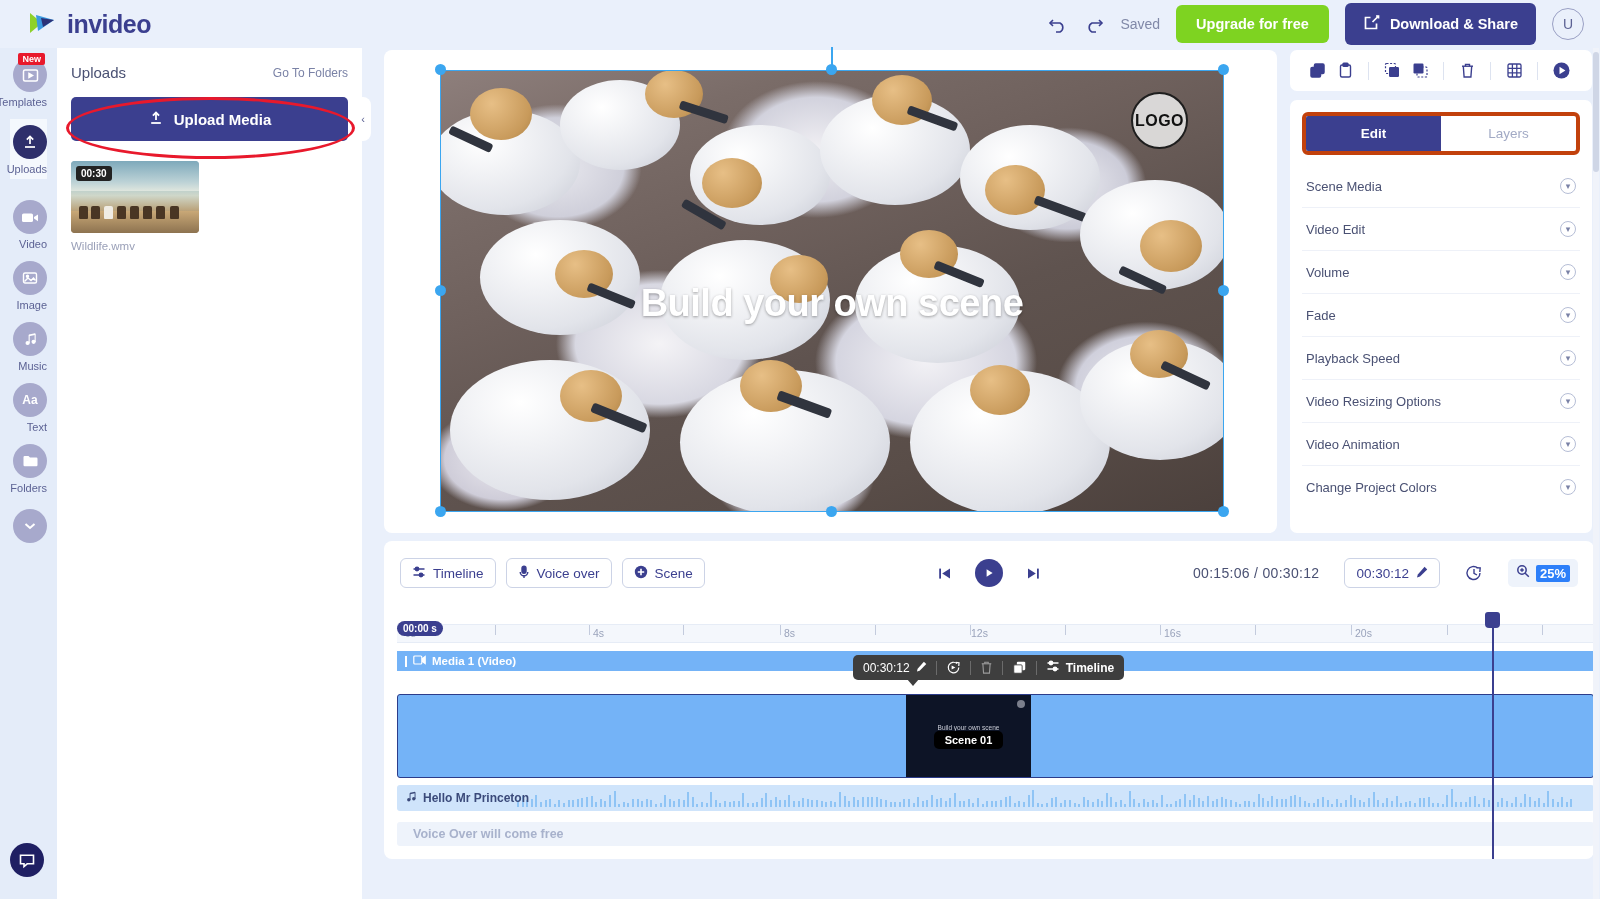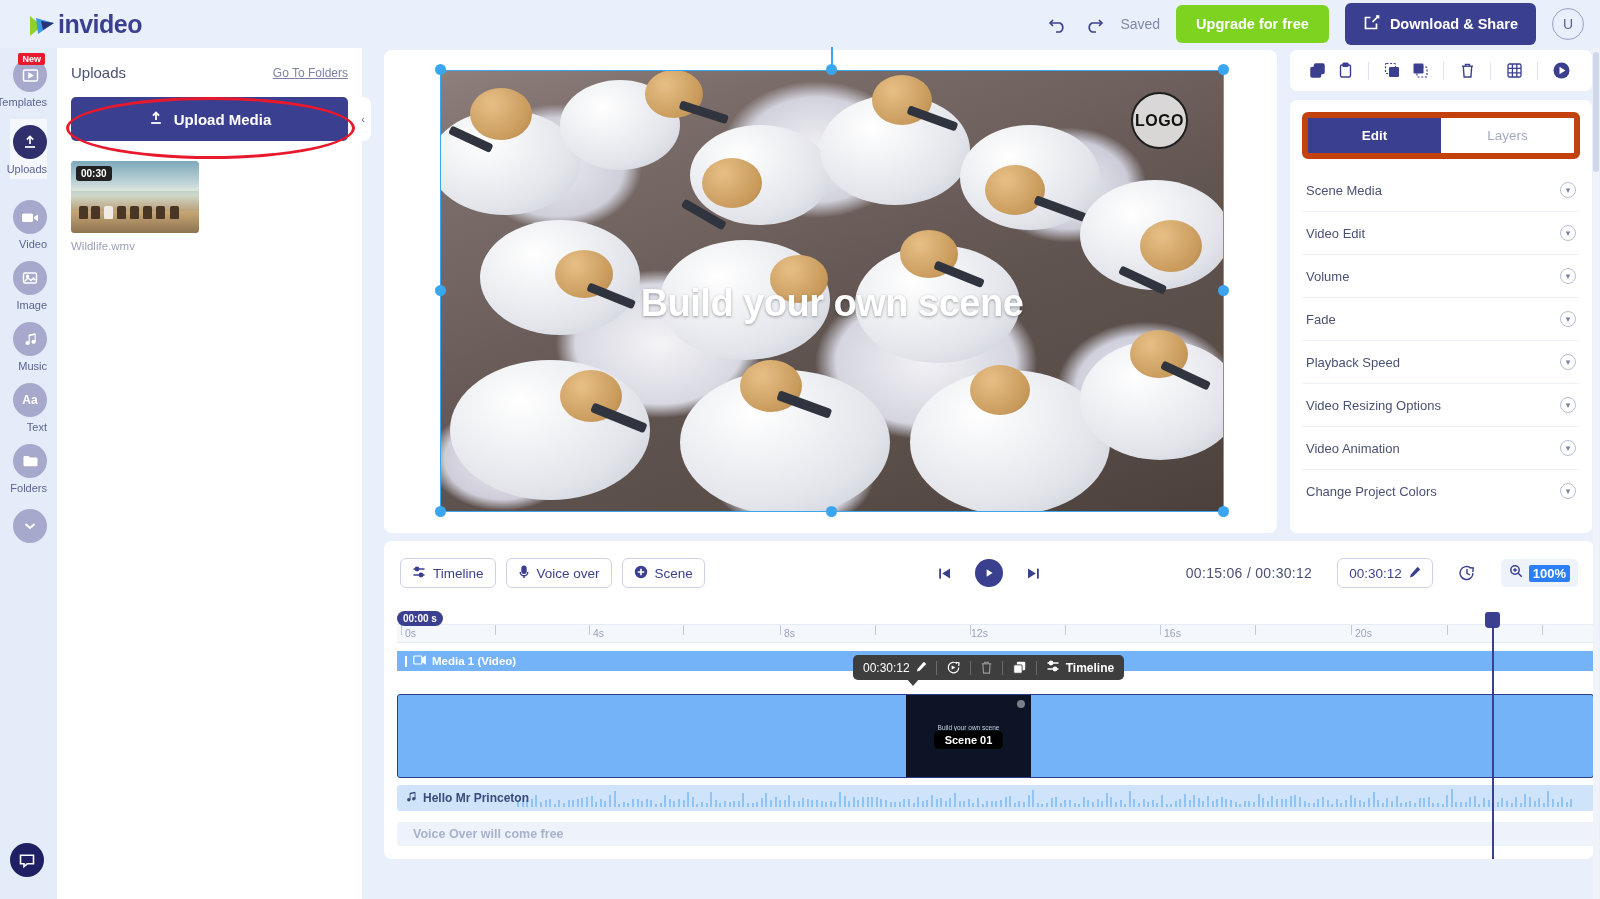--- a/index.html
+++ b/index.html
@@ -10,21 +10,21 @@
     overflow: hidden;
   }
   .app { position: relative; width: 1600px; height: 899px; background: #eaf0fb; }
 
   
   .header {
     position: absolute; left: 0; top: 0; width: 1600px; height: 48px;
     display: flex; align-items: center; justify-content: space-between;
     padding: 0 16px;
   }
-  .brand { display: flex; align-items: flex-end; padding-left: 12px; }
+  .brand { display: flex; align-items: flex-start; gap: 9px; padding-left: 12px; }
   .brand-logo { width: 30px; height: 26px; position: relative; }
   .brand-name { font-size: 25px; font-weight: bold; color: #3b3f8f; letter-spacing: -0.5px; }
   .hdr-right { display: flex; align-items: center; gap: 16px; }
   .icon-btn { background: none; border: none; cursor: pointer; color: #3b3f8f;
     display: flex; align-items: center; justify-content: center; }
   .saved-label { font-size: 14px; color: #8189a8; }
   .btn-upgrade {
     background: #7ed321; color: #fff; border: none; border-radius: 6px;
     font-size: 14.5px; font-weight: bold; padding: 11px 20px; cursor: pointer;
     font-family: "Liberation Sans", sans-serif;
@@ -67,21 +67,21 @@
     justify-content: center; cursor: pointer;
   }
 
   
   .panel {
     position: absolute; left: 57px; top: 48px; width: 305px; height: 851px;
     background: #fff; padding: 16px 14px;
   }
   .panel-head { display: flex; align-items: center; justify-content: space-between; }
   .panel-title { font-size: 15px; color: #4a5173; }
-  .panel-link { font-size: 12px; color: #7a82a6; text-decoration: underline; cursor: pointer; }
+  .panel-link { font-size: 12px; color: #7a82a6; cursor: pointer; }
   .upload-btn {
     margin-top: 16px; width: 277px; height: 44px; background: #3b3f8f; color: #fff;
     border: none; border-radius: 5px; font-size: 15px; font-weight: bold;
     display: flex; align-items: center; justify-content: center; gap: 10px;
     cursor: pointer; font-family: "Liberation Sans", sans-serif;
   }
   .redcircle {
     position: absolute; left: 9px; top: 49px; width: 289px; height: 62px;
     border: 3.5px solid #e8192c; border-radius: 50%; pointer-events: none;
   }
@@ -175,21 +175,21 @@
   }
   .zoom-box {
     display: flex; align-items: center; gap: 6px; background: #eef3fb;
     border-radius: 5px; height: 28px; padding: 0 8px; cursor: pointer;
   }
   .zoom-val { background: #2d7ff9; color: #fff; font-size: 13px; font-weight: bold;
     padding: 1px 4px; border-radius: 2px; }
 
   .tl-body { position: relative; height: 254px; }
   .time-chip {
-    position: absolute; left: 13px; top: 6px; background: #3b3f8f; color: #fff;
+    position: absolute; left: 13px; top: 16px; background: #3b3f8f; color: #fff;
     font-size: 10px; font-weight: bold; padding: 2px 6px; border-radius: 9px; z-index: 6;
   }
   .ruler {
     position: absolute; left: 13px; top: 19px; right: 0; height: 19px;
     background: #f4f7fc; border-top: 1px solid #e6ecf6; border-bottom: 1px solid #e6ecf6;
   }
   .tick { position: absolute; top: 0; width: 1px; height: 10px; background: #c3cbdd; }
   .tick-lab { position: absolute; top: 2px; font-size: 10.5px; color: #9aa3bb; }
   .track-title {
     position: absolute; left: 13px; top: 46px; right: 0; height: 20px;
@@ -251,21 +251,21 @@
     background: #fff; border-radius: 7px; display: flex; align-items: center;
     padding: 0 13px; gap: 0;
   }
   .rtools .ri { width: 28px; height: 28px; display: flex; align-items: center;
     justify-content: center; cursor: pointer; }
   .rtools .vsep { width: 1px; height: 18px; background: #dde3f0; margin: 0 9px; }
   .rpanel {
     position: absolute; left: 1290px; top: 100px; width: 302px; height: 433px;
     background: #fff; border-radius: 7px; padding: 12px;
   }
-  .tabs { display: flex; border: 6px solid #c2410c; border-radius: 6px; overflow: hidden; }
+  .tabs { display: flex; border: 4px solid #c2410c; border-radius: 6px; overflow: hidden; }
   .tab { flex: 1; text-align: center; padding: 10px 0; font-size: 13.5px;
     cursor: pointer; color: #a2aac5; }
   .tab.active { background: #3b3f8f; color: #fff; font-weight: bold; }
   .opt-row {
     display: flex; align-items: center; justify-content: space-between;
     padding: 13px 4px; border-bottom: 1px solid #eef1f8; cursor: pointer;
   }
   .opt-row:last-child { border-bottom: none; }
   .opt-label { font-size: 13px; color: #4a5173; }
   .chev { width: 16px; height: 16px; border: 1px solid #b6bed6; border-radius: 50%;
@@ -680,21 +680,21 @@
           </svg>
         </span>
         <span class="zoom-box">
           <span>
             <svg width="14" height="14" viewBox="0 0 14 14" fill="none" stroke="#3b3f8f" stroke-width="1.5">
               <circle cx="6" cy="6" r="4.2"></circle>
                 <path d="M9.2 9.2 L12.8 12.8"></path>
               <path d="M4.2 6 H7.8 M6 4.2 V7.8"></path>
             </svg>
           </span>
-          <span class="zoom-val">100%</span>
+          <span class="zoom-val">25%</span>
         </span>
       </div>
     </div>
 
     <div class="tl-body">
       <div class="time-chip">00:00 s</div>
 
       <div class="ruler">
         <span class="tick" style="left:4px"></span>
         <span class="tick-lab" style="left:8px">0s</span>

